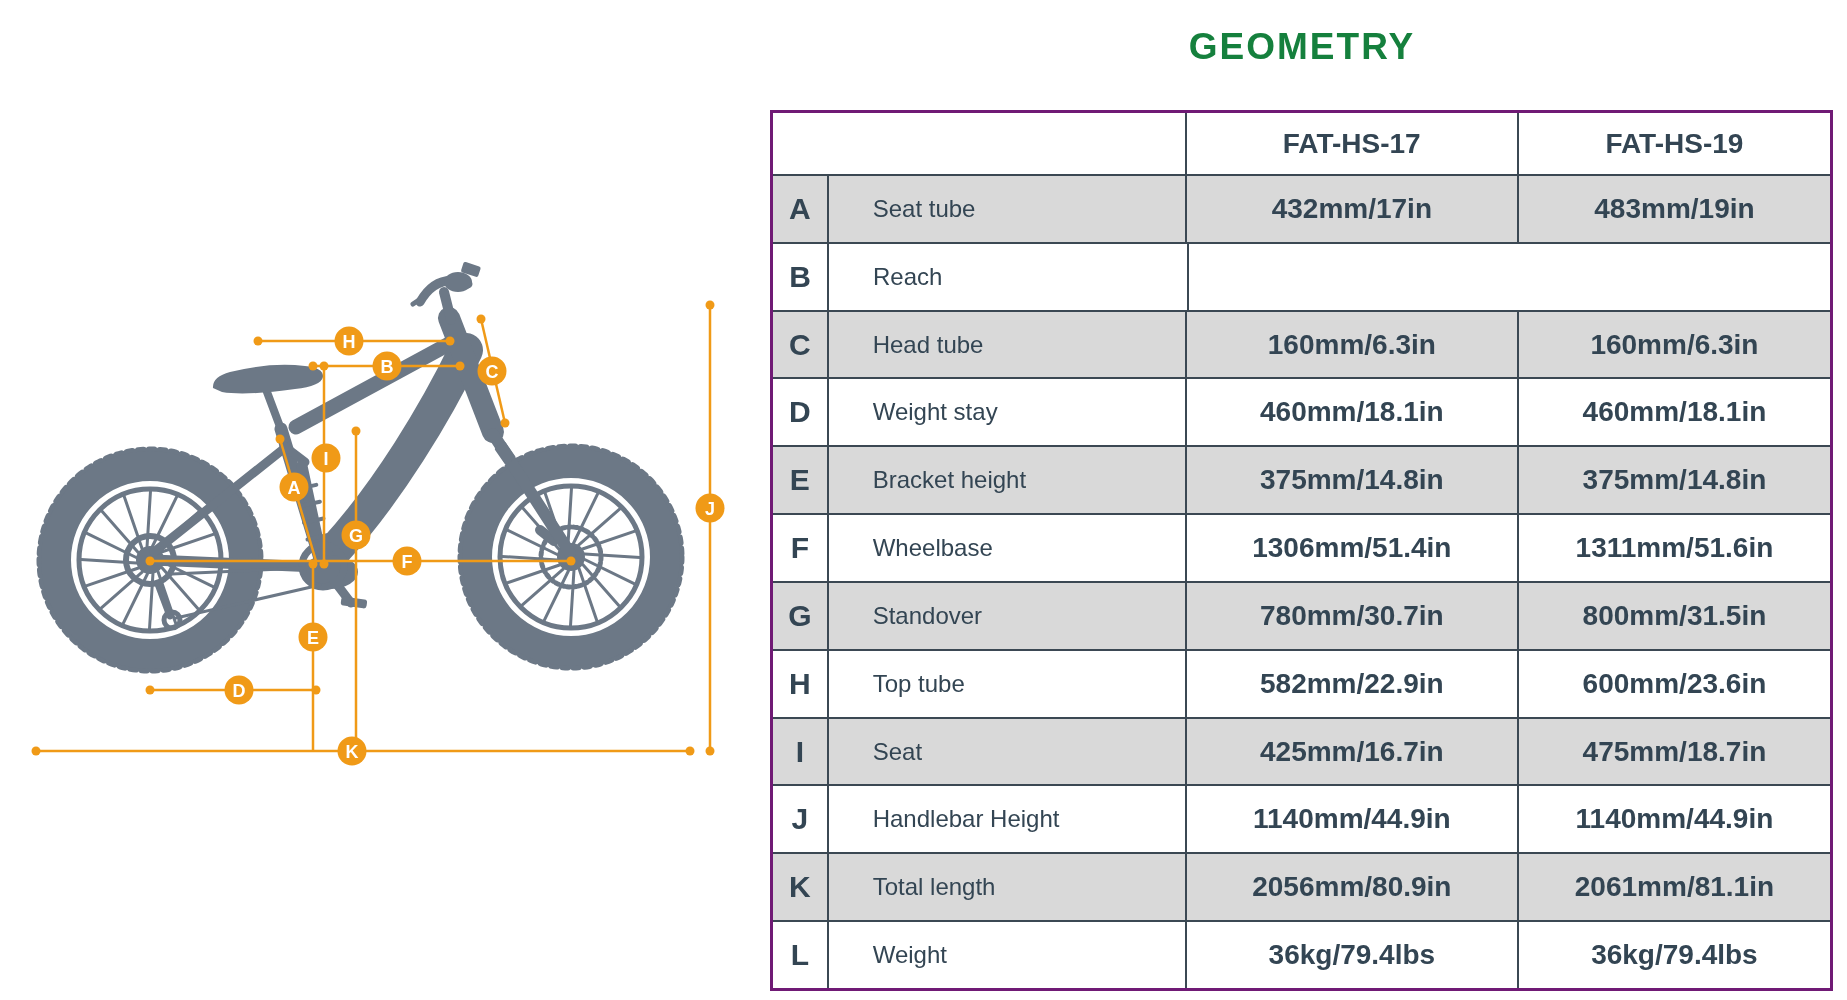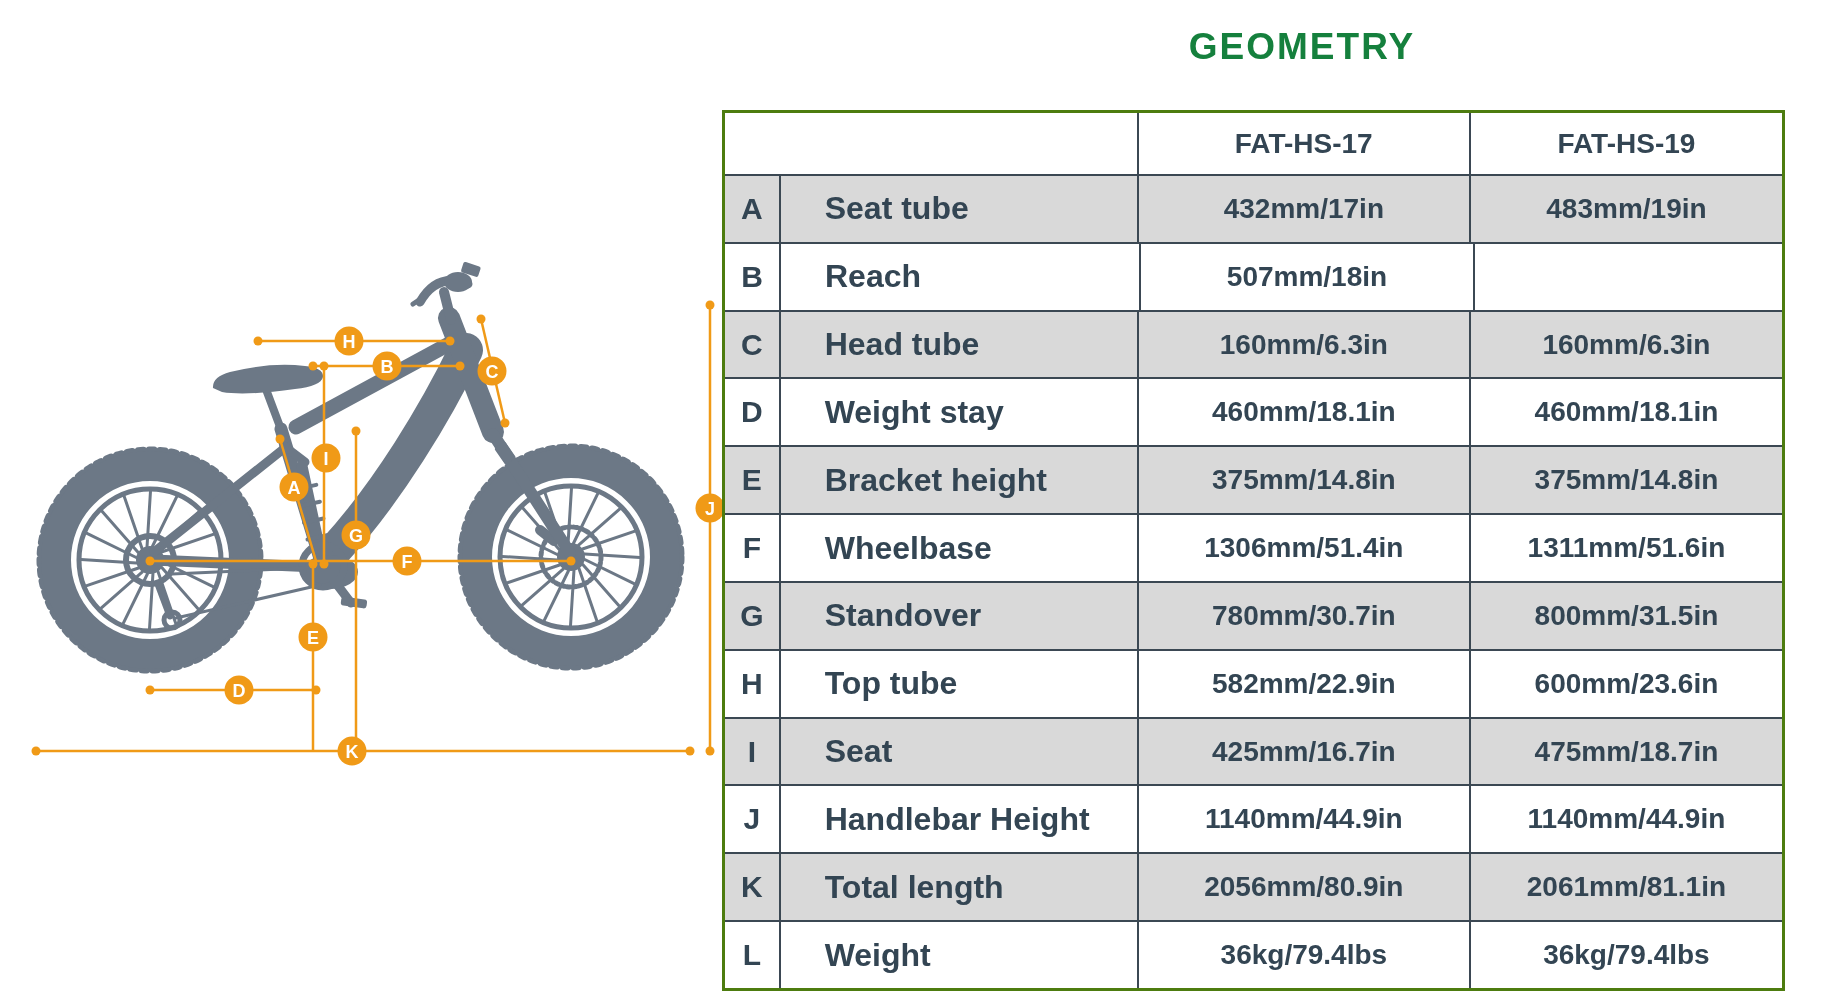--- a/index.html
+++ b/index.html
@@ -5,33 +5,33 @@
   html,body{margin:0;padding:0;background:#fff;}
   body{width:1847px;height:1000px;font-family:"Liberation Sans",sans-serif;}
   .stage{position:relative;width:1847px;height:1000px;background:#fff;overflow:hidden;}
 
   .page-title{
     position:absolute;left:1112px;top:26px;width:380px;text-align:center;
     font-size:37px;font-weight:800;letter-spacing:2px;color:#15803d;
   }
 
   .geo-table{
-    position:absolute;left:722px;top:110px;width:1063px;height:881px;
-    box-sizing:border-box;border:3px solid #4d7c0f;display:flex;flex-direction:column;
+    position:absolute;left:770px;top:110px;width:1063px;height:881px;
+    box-sizing:border-box;border:3px solid #701a75;display:flex;flex-direction:column;
     background:#fff;
   }
   .t-row{display:flex;flex:1 1 0;border-top:2px solid #3b4853;box-sizing:border-box;}
   .t-row.header{border-top:none;flex:0 0 61px;}
   .t-row.gray{background:#d9d9d9;}
   .cell{box-sizing:border-box;display:flex;align-items:center;color:#334553;}
   .c-spacer{width:416px;border-right:2px solid #3b4853;}
   .c-key{width:56px;border-right:2px solid #3b4853;justify-content:center;
          font-size:30px;font-weight:700;}
   .c-label{width:360px;border-right:2px solid #3b4853;padding-left:44px;
-           font-size:32px;font-weight:700;}
+           font-size:24px;font-weight:400;}
   .c-val{width:334px;border-right:2px solid #3b4853;justify-content:center;
          font-size:28px;font-weight:700;}
   .c-val2{width:313px;border-right:none;text-align:right;}
   .c-head{justify-content:center;font-size:28px;font-weight:800;}
 
   svg text.badge-letter{
     font-family:"Liberation Sans",sans-serif;font-weight:700;font-size:18px;
     fill:#ffffff;text-anchor:middle;dominant-baseline:central;
   }
 </style>
@@ -246,21 +246,20 @@
     <div id="table-body" style="display:flex;flex-direction:column;flex:1 1 auto;">
         <div class="t-row gray">
           <div class="cell c-key">A</div>
           <div class="cell c-label">Seat tube</div>
           <div class="cell c-val">432mm/17in</div>
           <div class="cell c-val c-val2">483mm/19in</div>
         </div>
         <div class="t-row">
           <div class="cell c-key">B</div>
           <div class="cell c-label">Reach</div>
-          <div class="cell c-val">507mm/18in</div>
         </div>
         <div class="t-row gray">
           <div class="cell c-key">C</div>
           <div class="cell c-label">Head tube</div>
           <div class="cell c-val">160mm/6.3in</div>
           <div class="cell c-val c-val2">160mm/6.3in</div>
         </div>
         <div class="t-row">
           <div class="cell c-key">D</div>
           <div class="cell c-label">Weight stay</div>

